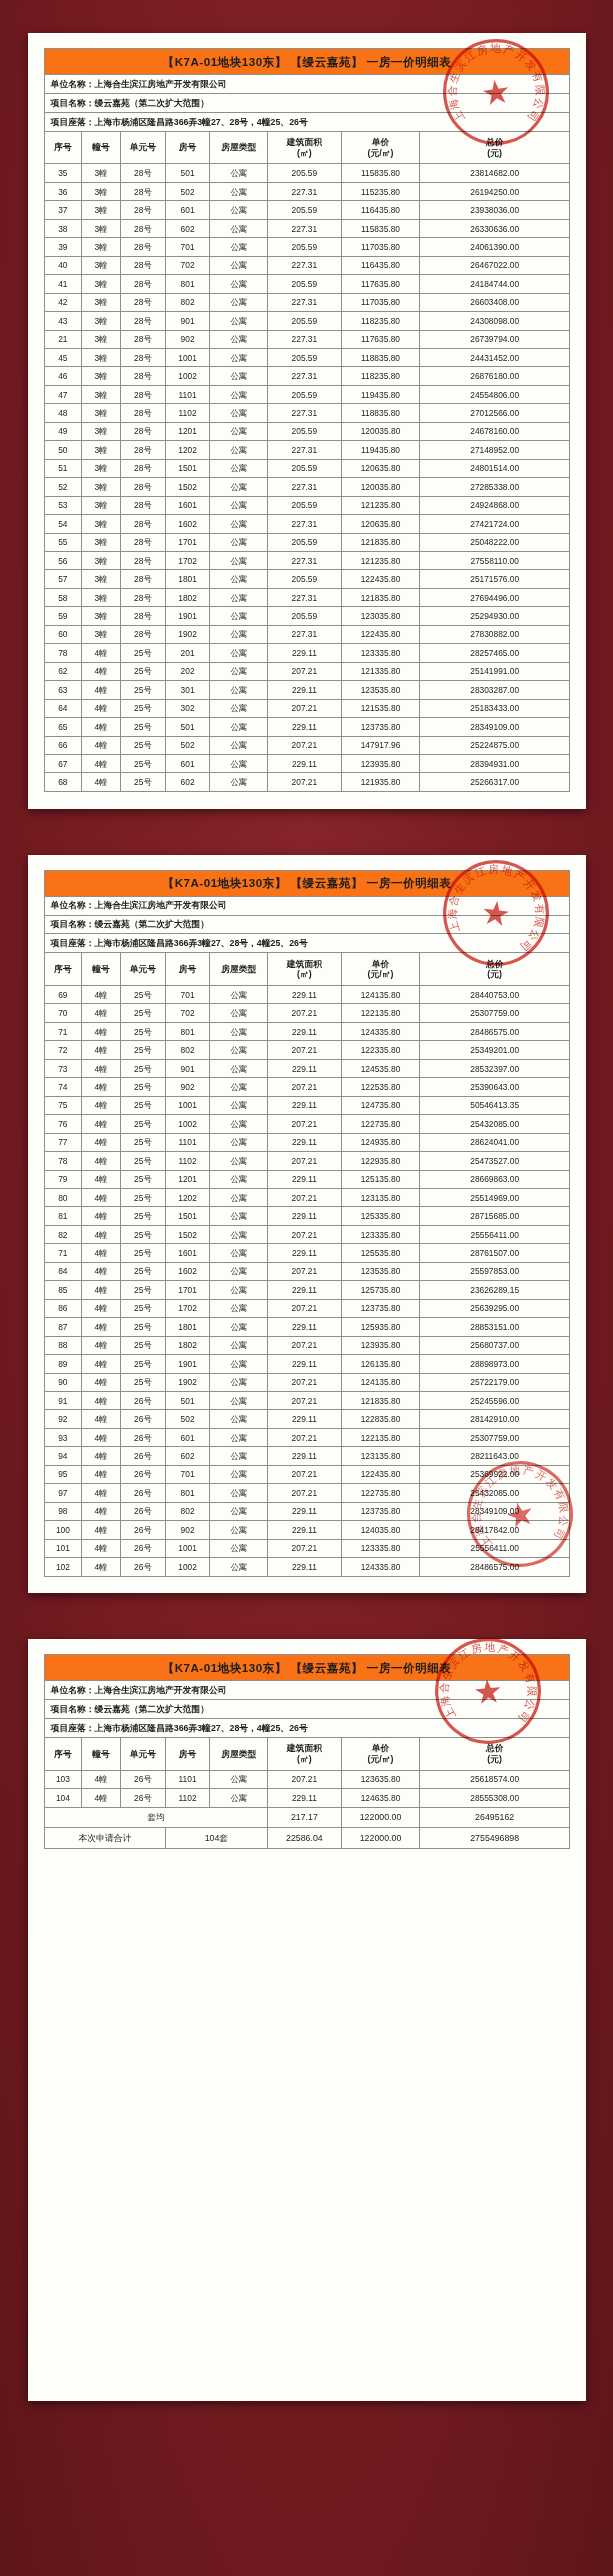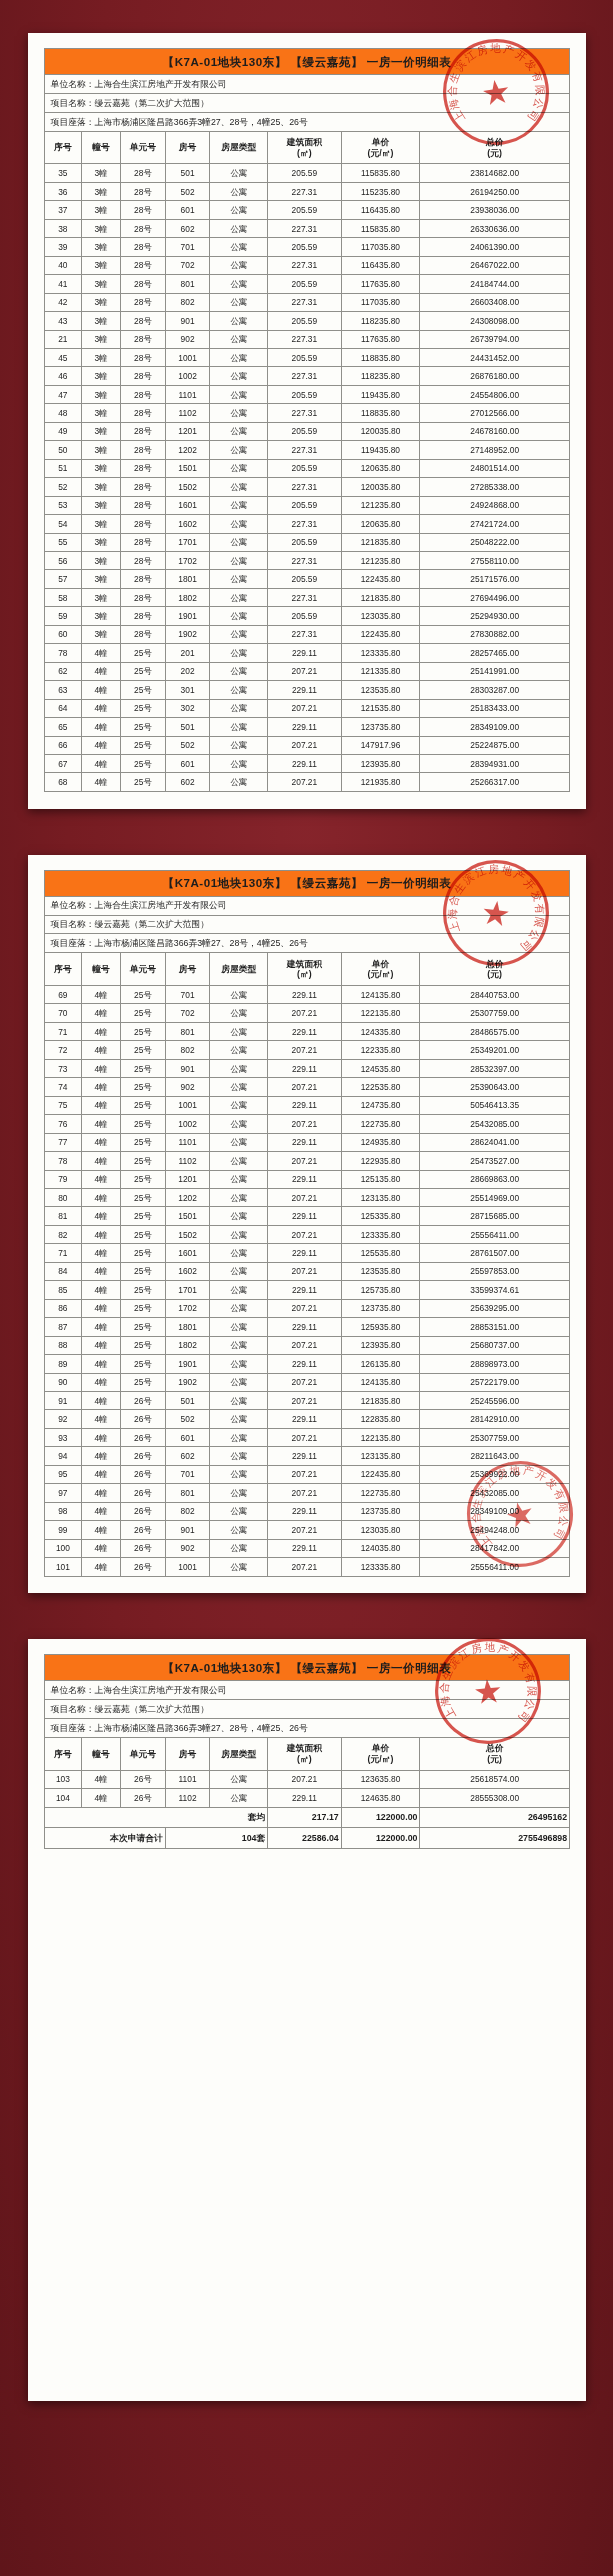--- a/index.html
+++ b/index.html
@@ -41,36 +41,35 @@
   .sheet .title-cell {
     background: #f97316;
     font-size: 11.6px;
     font-weight: bold;
     padding: 5.6px 1.9px;
     letter-spacing: 0.5px;
   }
   .sheet .info-cell {
     text-align: left;
     font-size: 8.8px;
-    font-weight: normal;
+    font-weight: bold;
     padding: 3.7px 5.6px;
   }
   .sheet th.colhead {
     font-size: 8.8px;
     font-weight: bold;
     white-space: pre-line;
     padding: 2.8px 0.9px;
     height: 26px;
     vertical-align: middle;
   }
   .sum-row td {
-    font-weight: bold;
+    font-weight: normal;
     padding: 4.6px 1.9px;
     font-size: 8.8px;
-    text-align: right;
   }
   col.c-seq  { width: 7%; }
   col.c-bld  { width: 7.5%; }
   col.c-unit { width: 8.5%; }
   col.c-room { width: 8.5%; }
   col.c-type { width: 11%; }
   col.c-area { width: 14%; }
   col.c-price{ width: 15%; }
   col.c-total{ width: 28.5%; }
 
@@ -701,21 +700,21 @@
           <td>25597853.00</td>
         </tr>
         <tr>
           <td>85</td>
           <td>4幢</td>
           <td>25号</td>
           <td>1701</td>
           <td>公寓</td>
           <td>229.11</td>
           <td>125735.80</td>
-          <td>33599374.61</td>
+          <td>23626289.15</td>
         </tr>
         <tr>
           <td>86</td>
           <td>4幢</td>
           <td>25号</td>
           <td>1702</td>
           <td>公寓</td>
           <td>207.21</td>
           <td>123735.80</td>
           <td>25639295.00</td>
@@ -824,48 +823,48 @@
           <td>98</td>
           <td>4幢</td>
           <td>26号</td>
           <td>802</td>
           <td>公寓</td>
           <td>229.11</td>
           <td>123735.80</td>
           <td>28349109.00</td>
         </tr>
         <tr>
-          <td>99</td>
-          <td>4幢</td>
-          <td>26号</td>
-          <td>901</td>
-          <td>公寓</td>
-          <td>207.21</td>
-          <td>123035.80</td>
-          <td>25494248.00</td>
-        </tr>
-        <tr>
           <td>100</td>
           <td>4幢</td>
           <td>26号</td>
           <td>902</td>
           <td>公寓</td>
           <td>229.11</td>
           <td>124035.80</td>
           <td>28417842.00</td>
         </tr>
         <tr>
           <td>101</td>
           <td>4幢</td>
           <td>26号</td>
           <td>1001</td>
           <td>公寓</td>
           <td>207.21</td>
           <td>123335.80</td>
           <td>25556411.00</td>
+        </tr>
+        <tr>
+          <td>102</td>
+          <td>4幢</td>
+          <td>26号</td>
+          <td>1002</td>
+          <td>公寓</td>
+          <td>229.11</td>
+          <td>124335.80</td>
+          <td>28486575.00</td>
         </tr>
       </tbody>
   </table>
 </section>
 
 <section class="page page-3">
   <div class="stamp stamp-p3"><svg viewBox="0 0 120 120" xmlns="http://www.w3.org/2000/svg">
         <defs>
           <path id="sealArc3" d="M60,60 m-44,0 a44,44 0 1,1 88,0 a44,44 0 1,1 -88,0" fill="none"></path>
         </defs>

